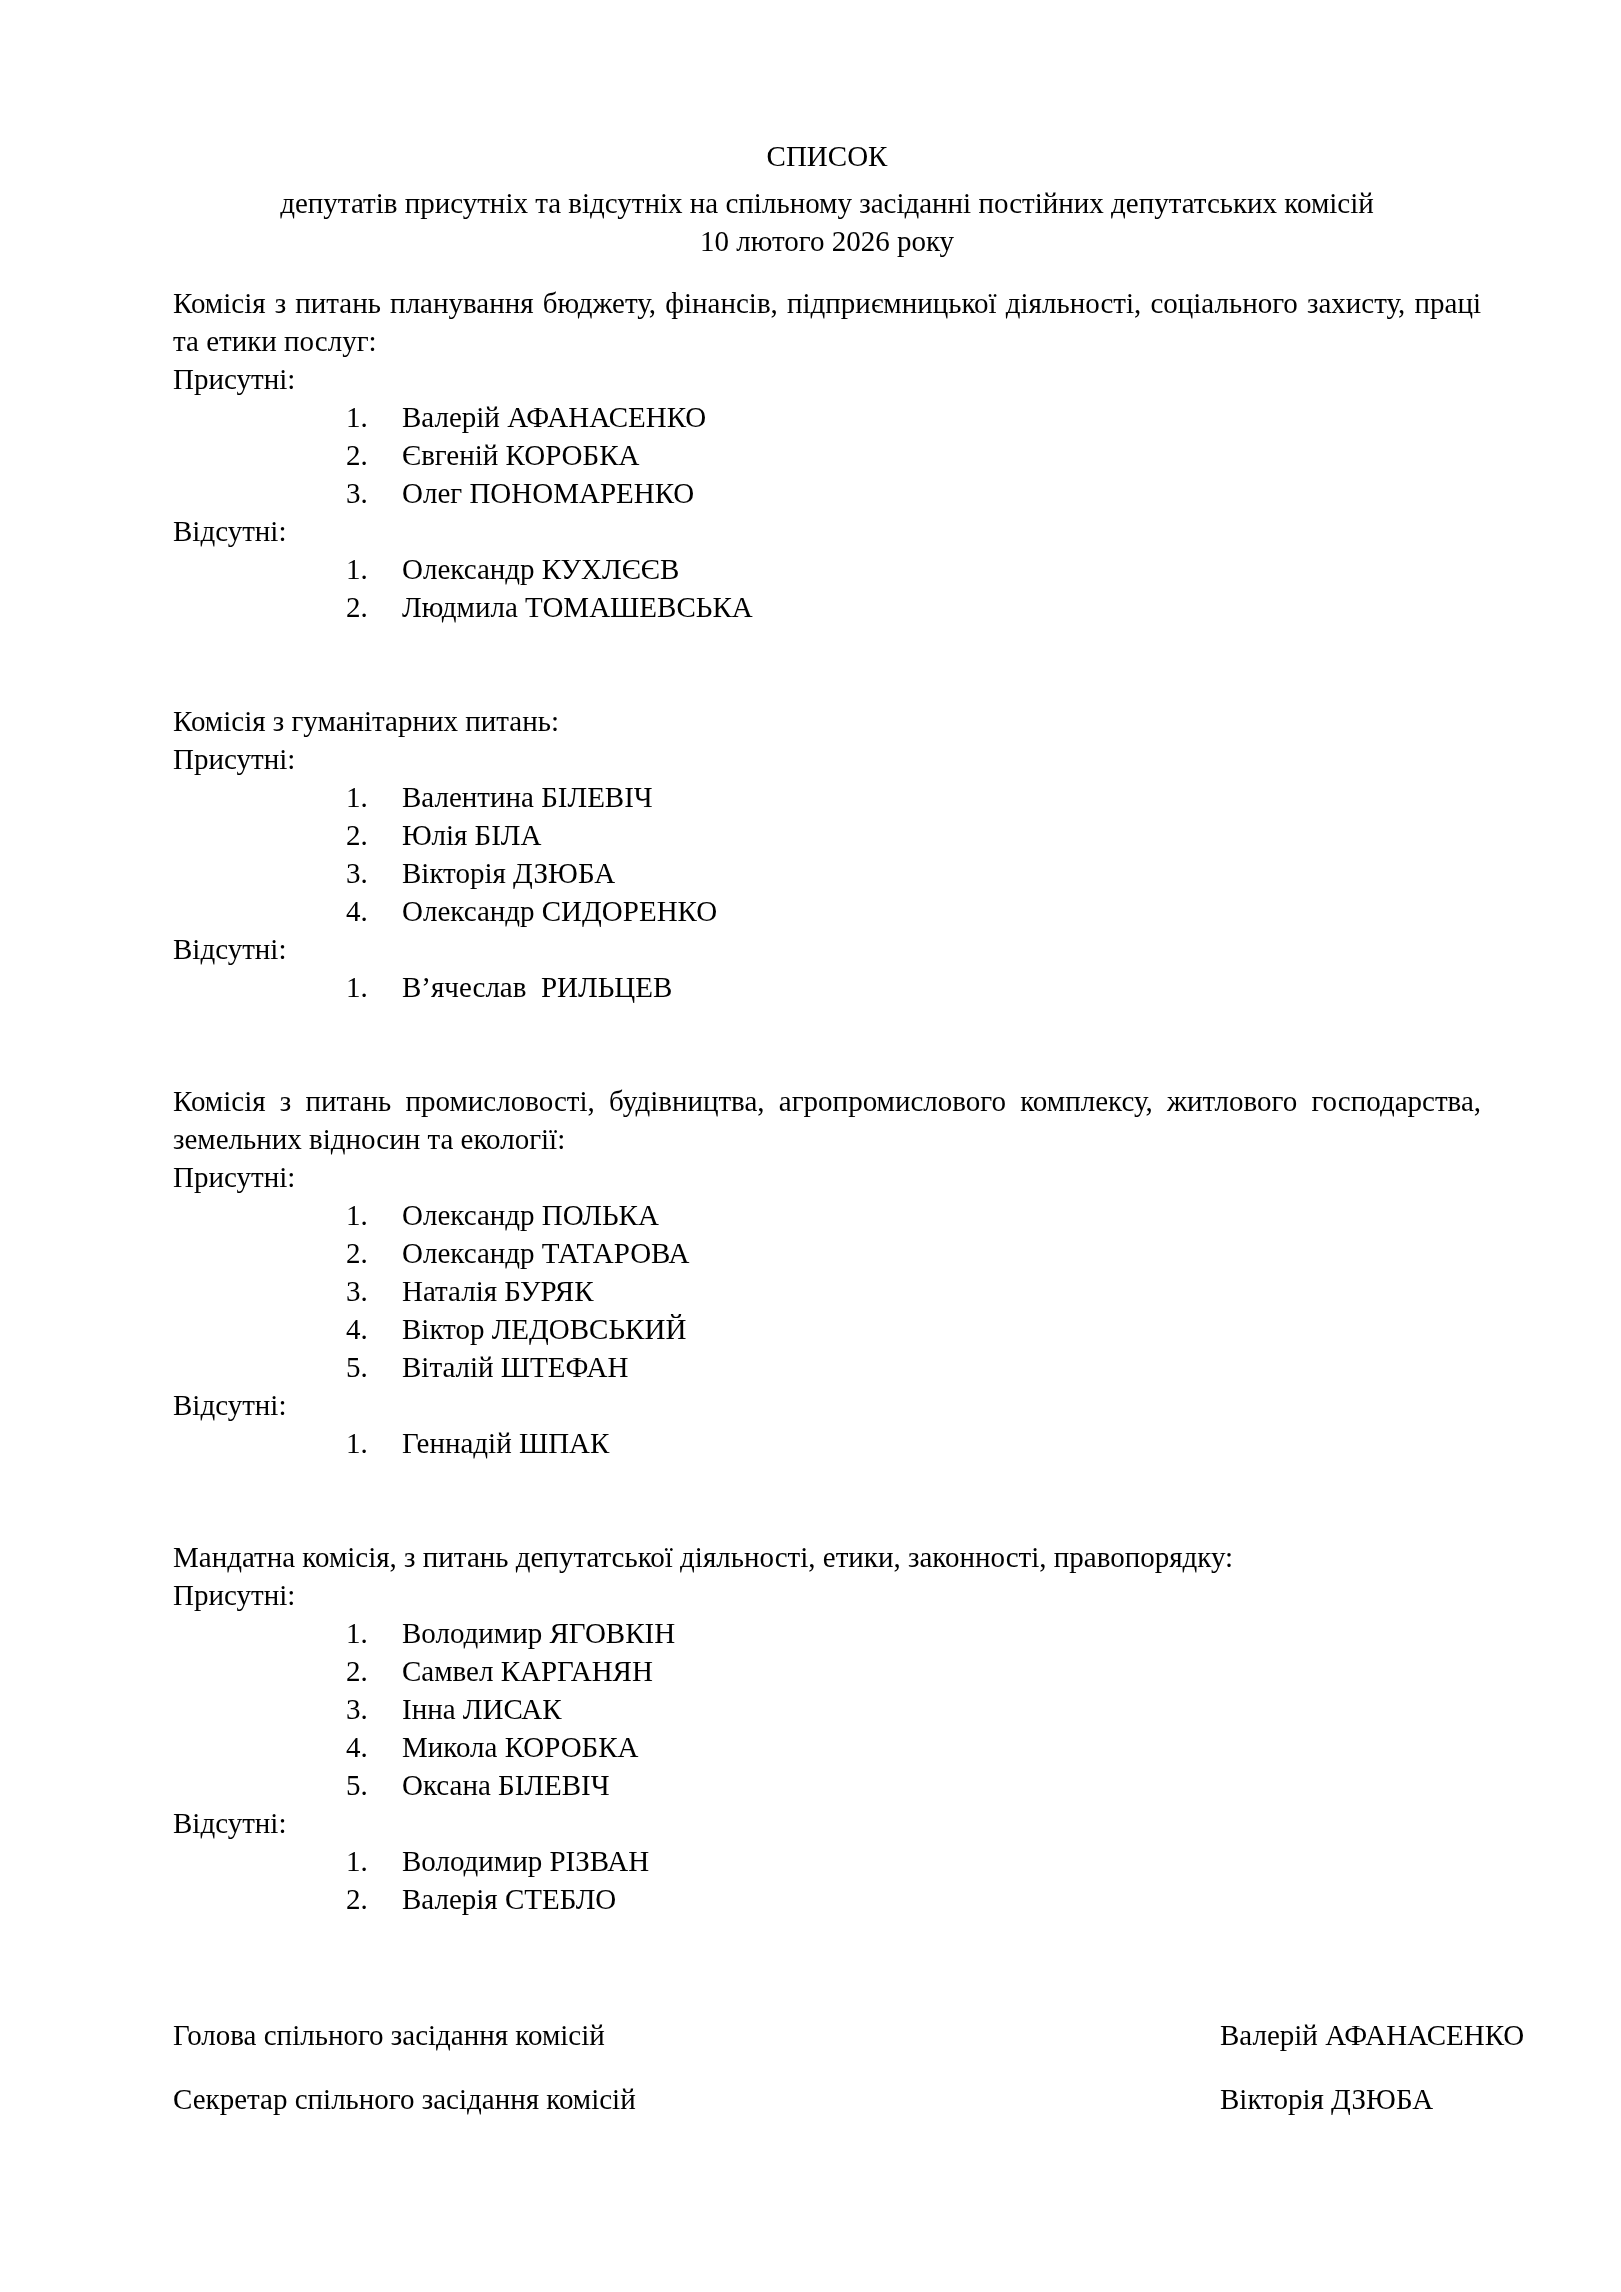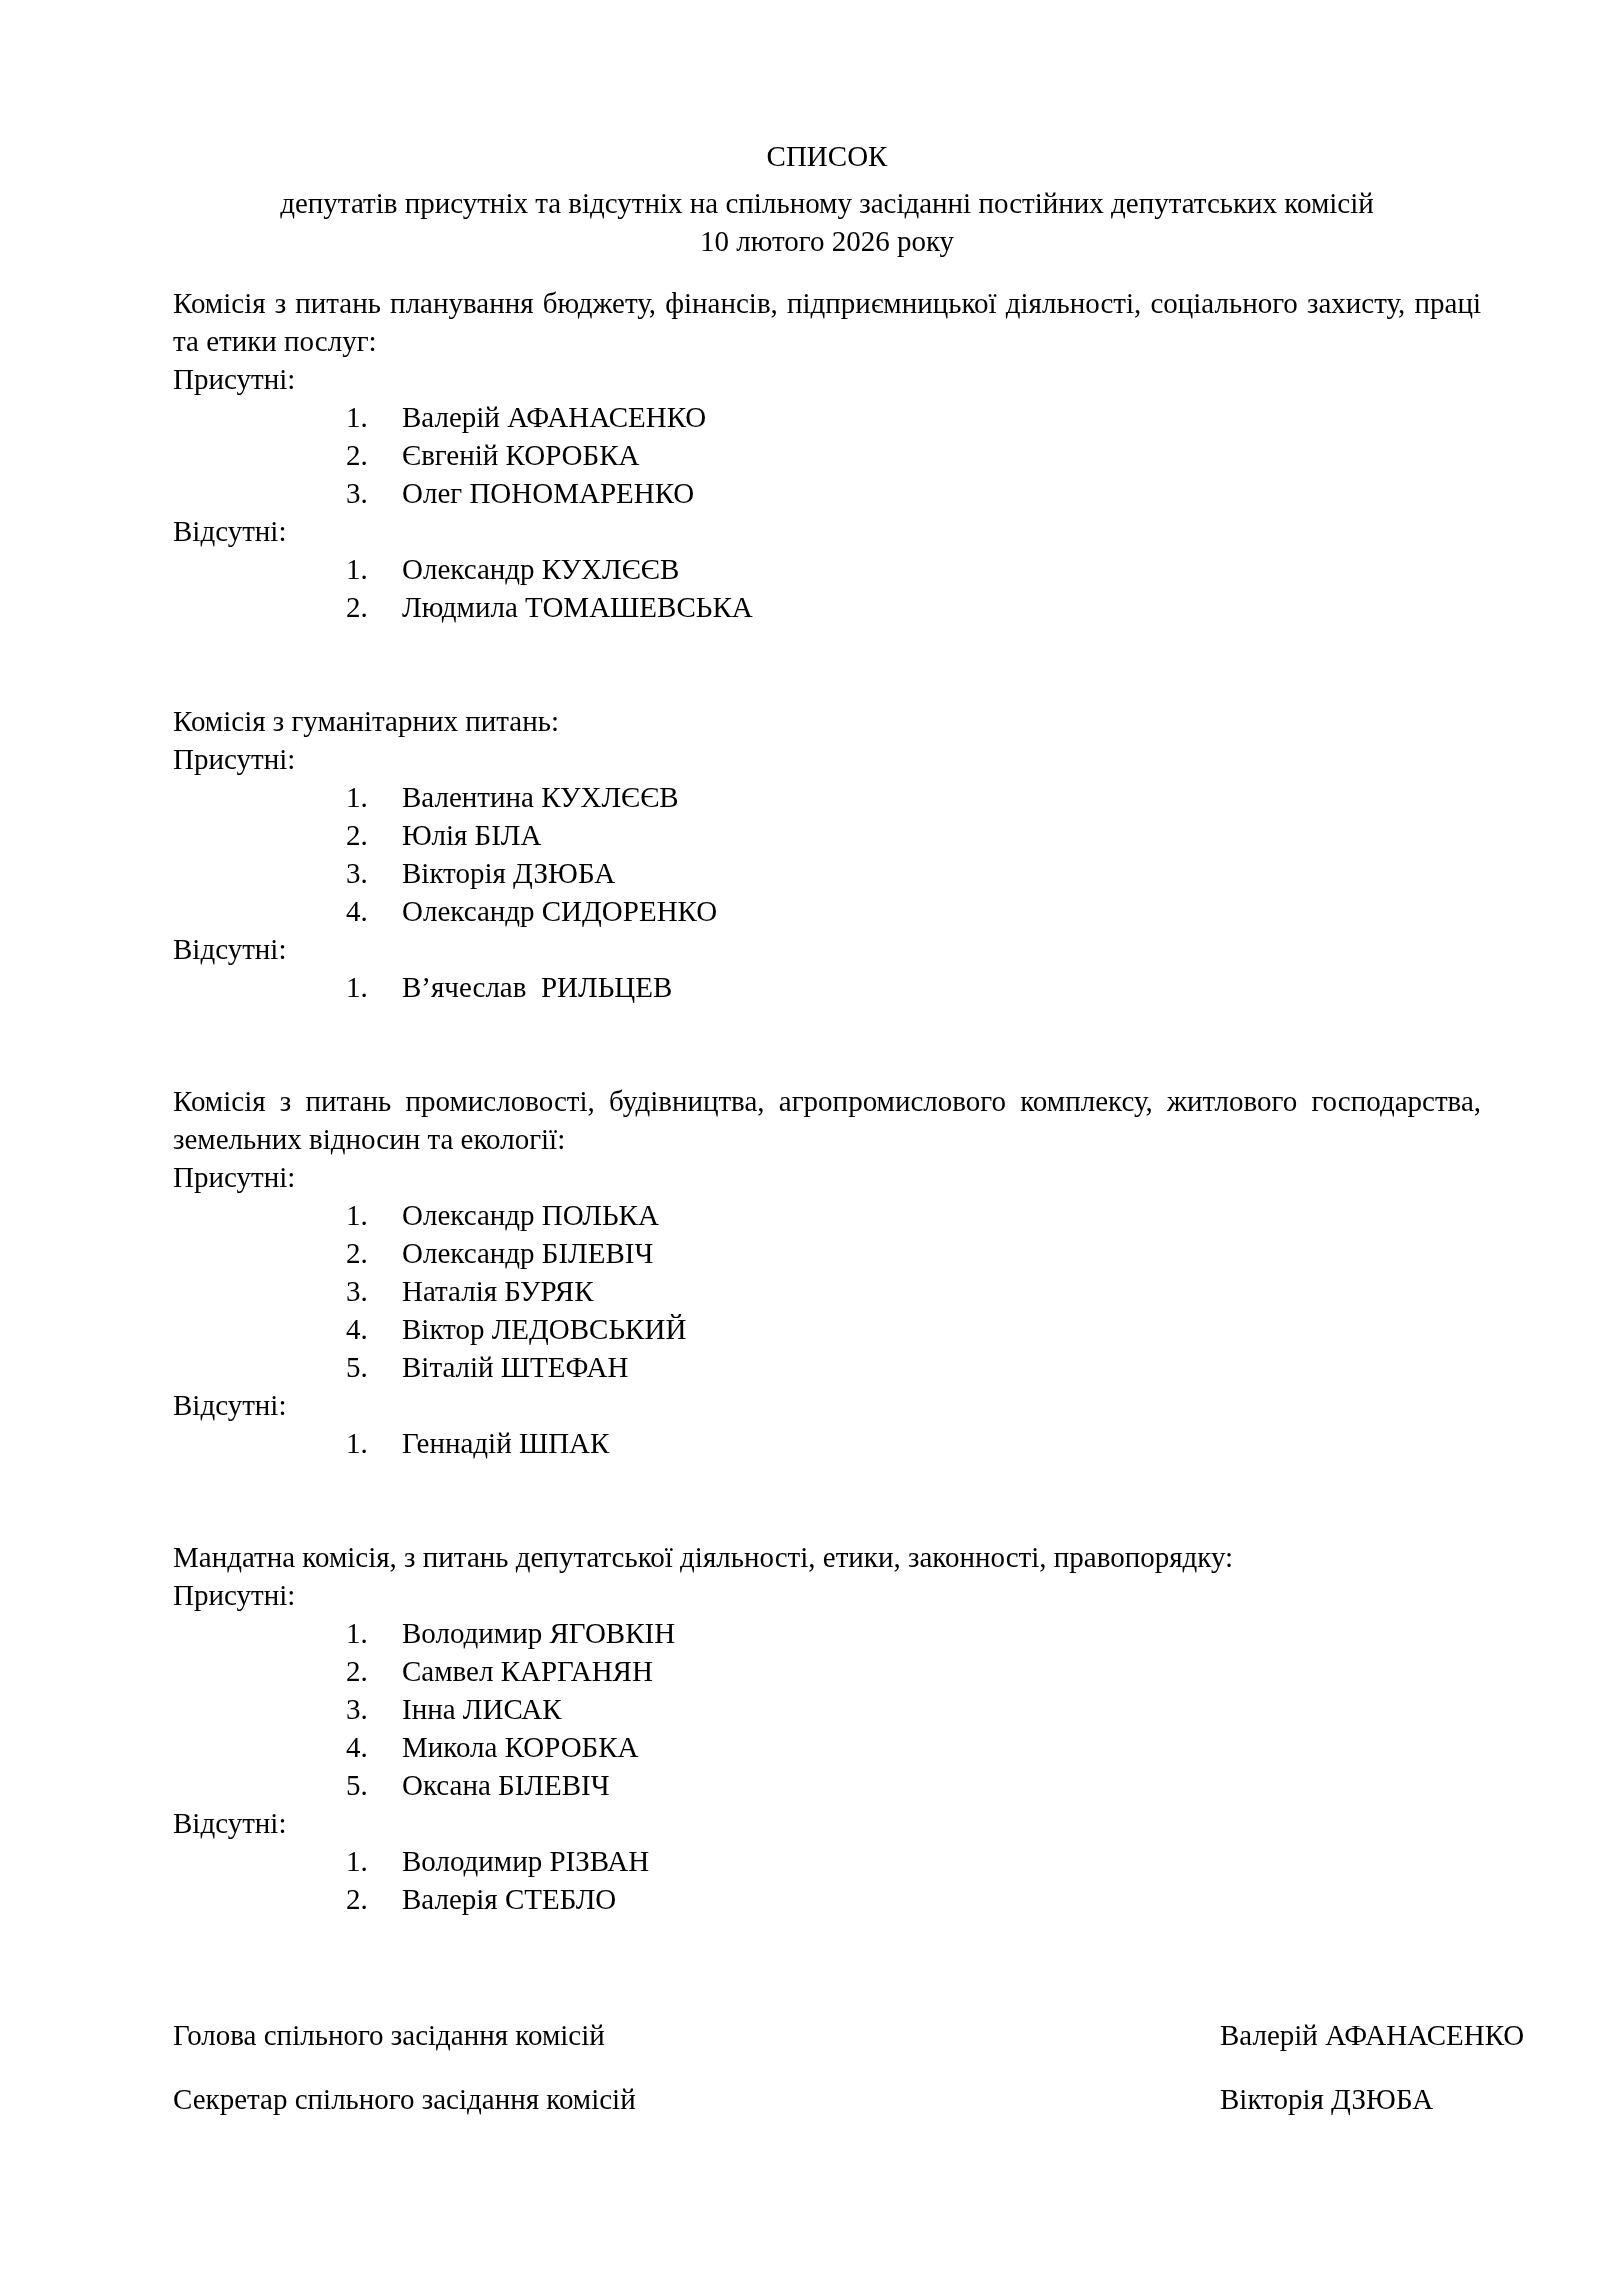--- a/index.html
+++ b/index.html
@@ -80,21 +80,21 @@
     <span class="member-num">2.</span><span class="member-name">Людмила ТОМАШЕВСЬКА</span>
   </div>
 </div>
   </section>
 
   <section class="commission">
     <p class="sec-heading">Комісія з гуманітарних питань:</p>
     <p class="group-label">Присутні:</p>
     <div class="member-list">
   <div class="member-row">
-    <span class="member-num">1.</span><span class="member-name">Валентина КУХЛЄЄВ</span>
+    <span class="member-num">1.</span><span class="member-name">Валентина БІЛЕВІЧ</span>
   </div>
 
   <div class="member-row">
     <span class="member-num">2.</span><span class="member-name">Юлія БІЛА</span>
   </div>
 
   <div class="member-row">
     <span class="member-num">3.</span><span class="member-name">Вікторія ДЗЮБА</span>
   </div>
 
@@ -112,21 +112,21 @@
 
   <section class="commission">
     <p class="sec-heading">Комісія з питань промисловості, будівництва, агропромислового комплексу, житлового господарства, земельних відносин та екології:</p>
     <p class="group-label">Присутні:</p>
     <div class="member-list">
   <div class="member-row">
     <span class="member-num">1.</span><span class="member-name">Олександр ПОЛЬКА</span>
   </div>
 
   <div class="member-row">
-    <span class="member-num">2.</span><span class="member-name">Олександр БІЛЕВІЧ</span>
+    <span class="member-num">2.</span><span class="member-name">Олександр ТАТАРОВА</span>
   </div>
 
   <div class="member-row">
     <span class="member-num">3.</span><span class="member-name">Наталія БУРЯК</span>
   </div>
 
   <div class="member-row">
     <span class="member-num">4.</span><span class="member-name">Віктор ЛЕДОВСЬКИЙ</span>
   </div>
 

